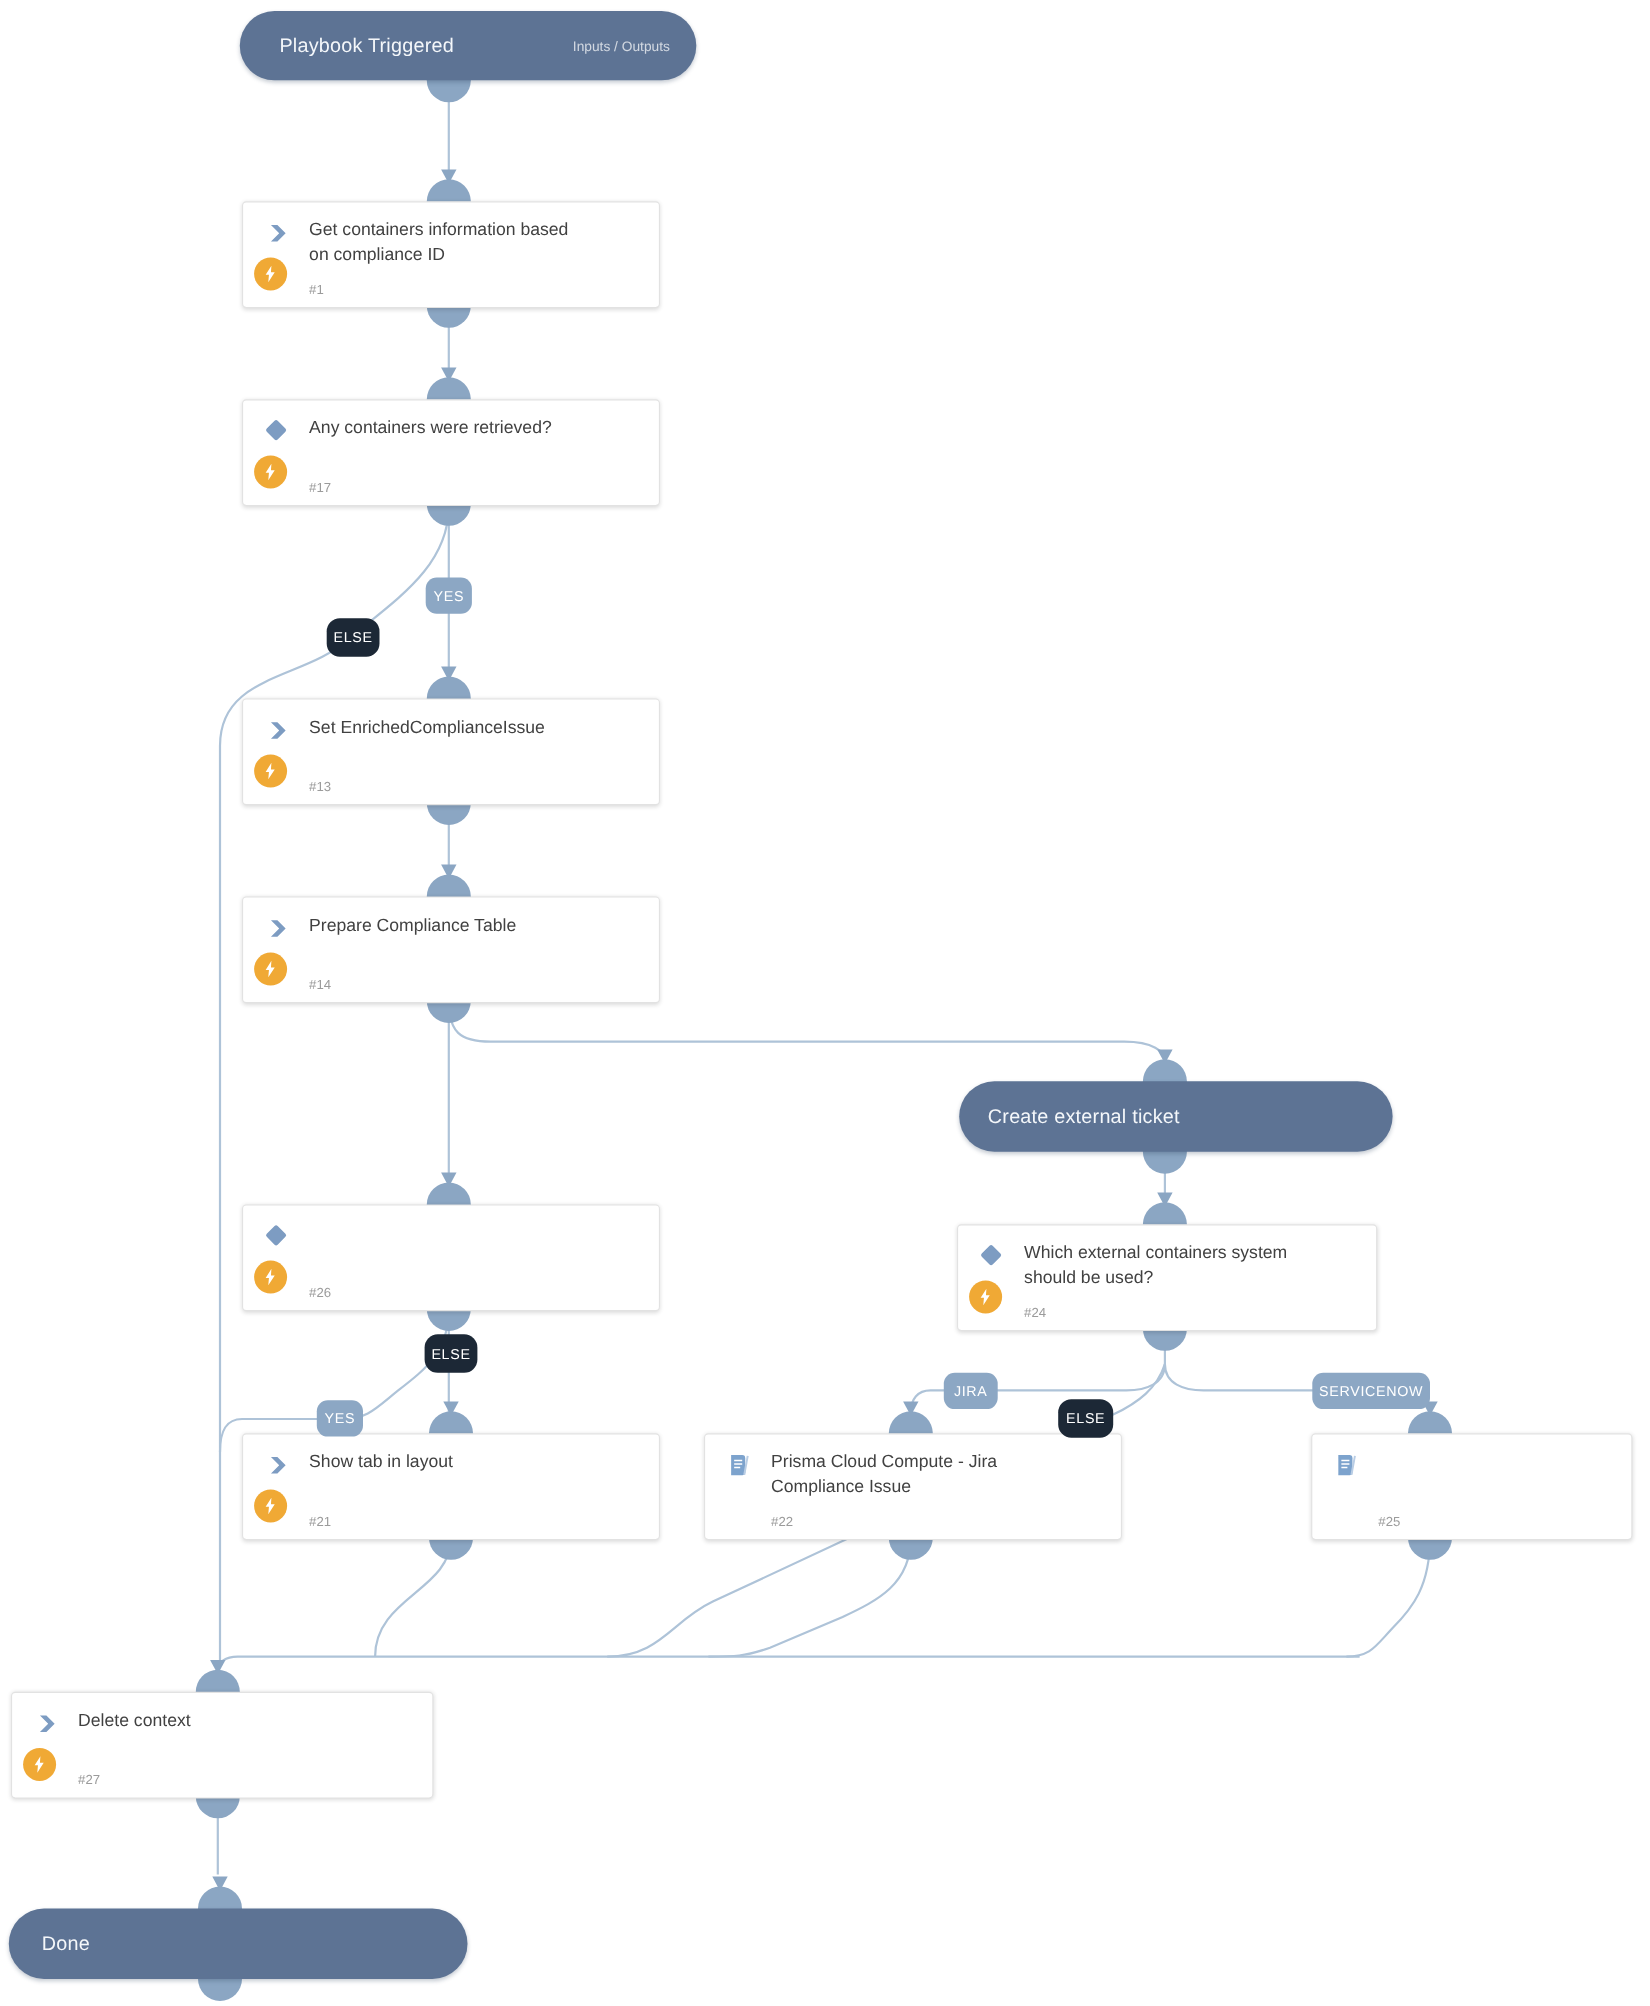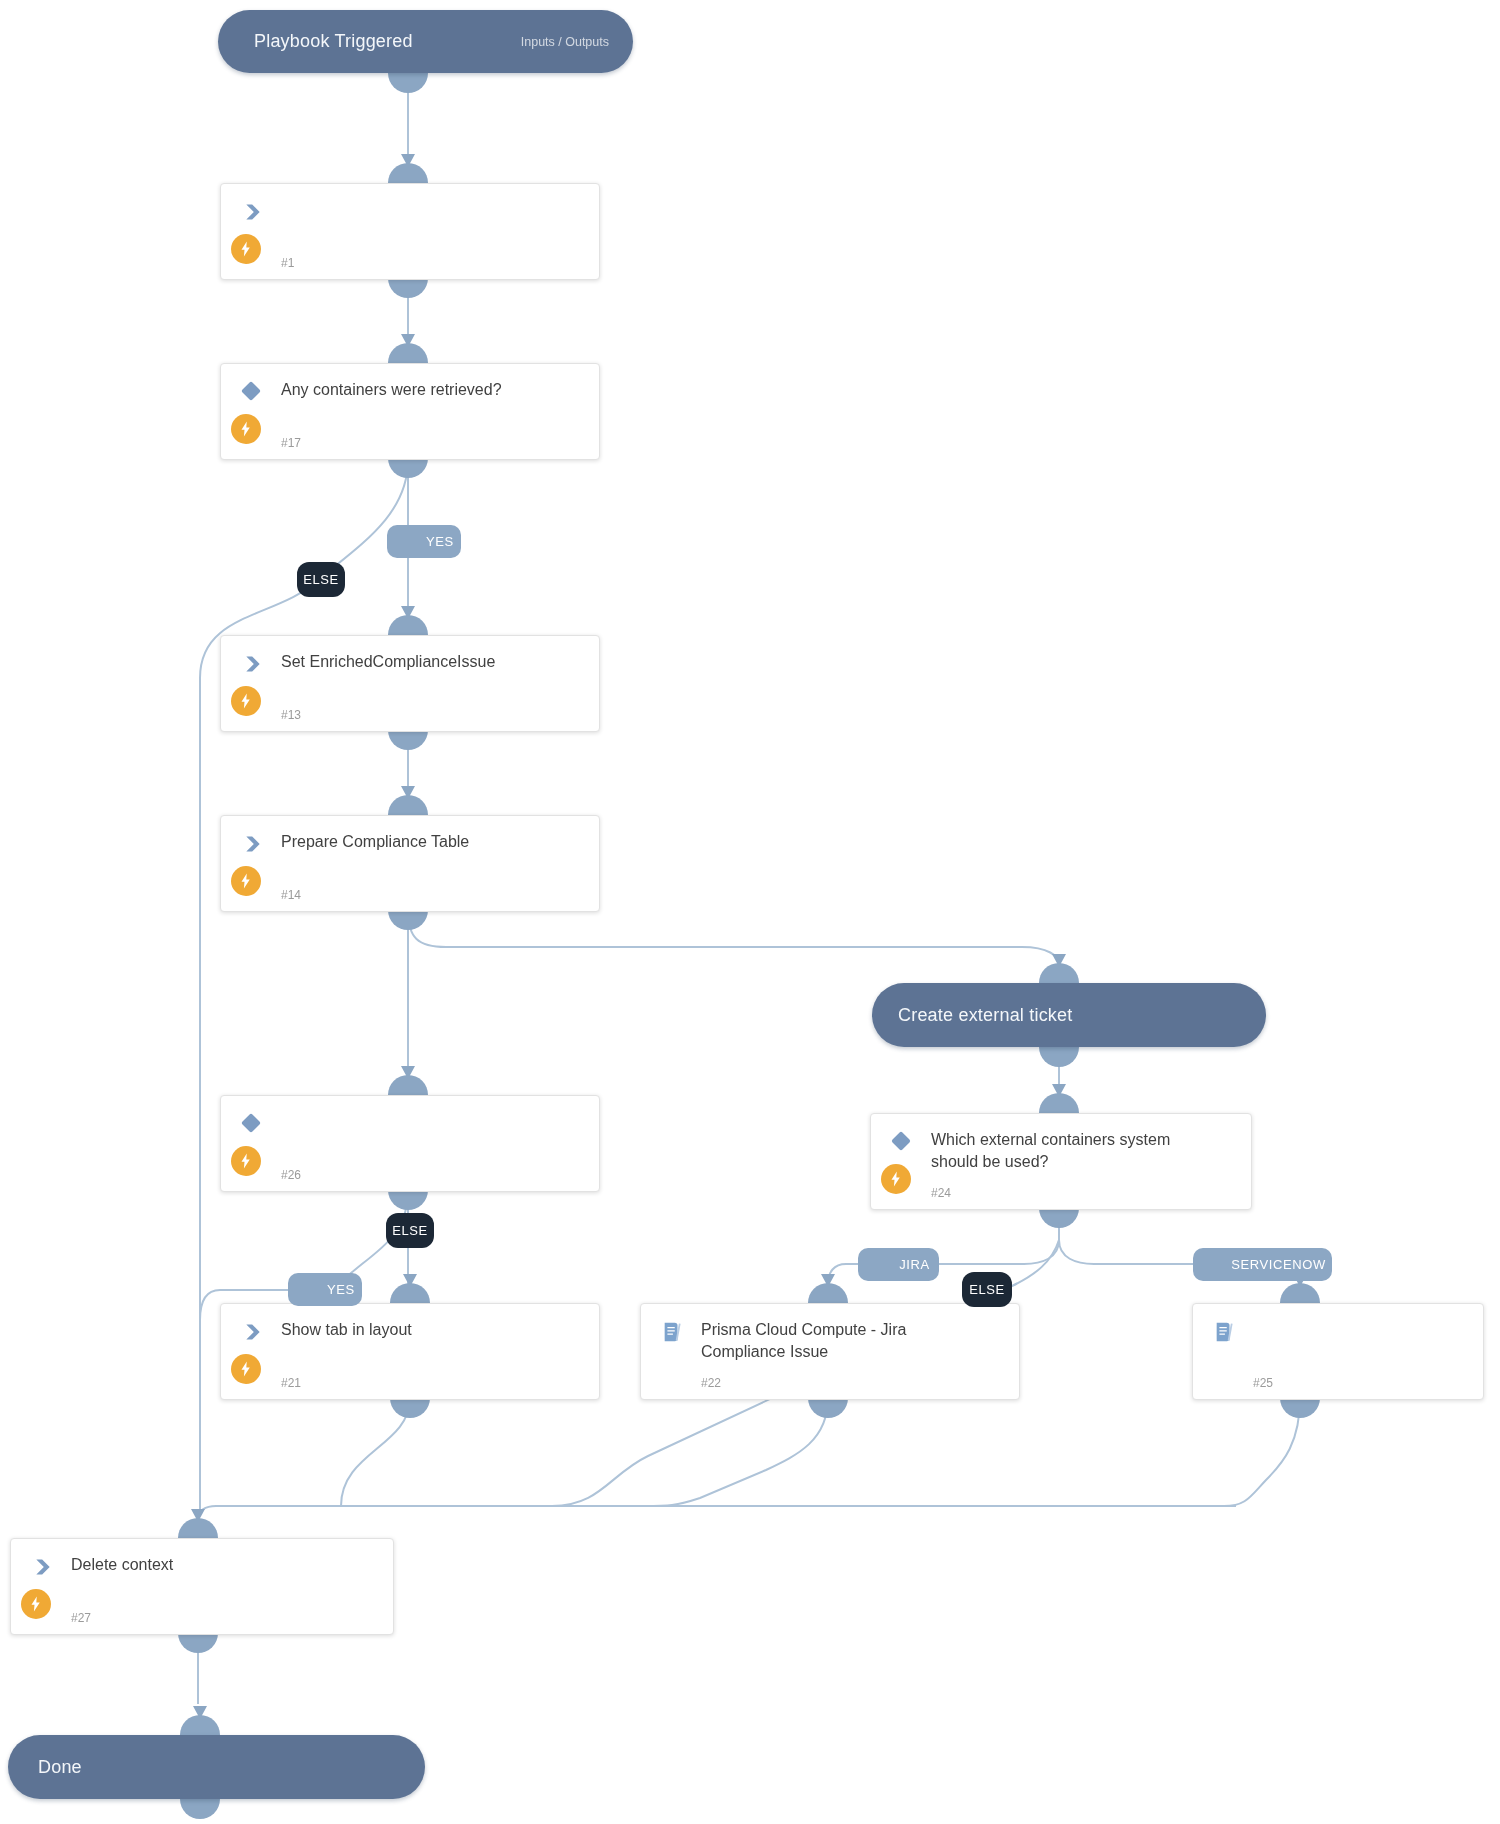--- a/index.html
+++ b/index.html
@@ -50,21 +50,21 @@
   .pos-n25 .title{right:12px;}
   .pos-n27{left:10px;top:1538px;width:382px;height:95px;}
   .pos-n1 .title,.pos-n24 .title,.pos-n26 .title,.pos-n22 .title{max-width:252px;}
   .pos-n25 .title{max-width:216px;}
 
   
   .chip{
     position:absolute;z-index:2;display:flex;align-items:center;justify-content:center;
     color:#ffffff;font-size:13px;letter-spacing:.6px;
   }
-  .chip.light{background:#8ca7c4;border-radius:10px;padding-left:32px;}
+  .chip.light{background:#8ca7c4;border-radius:10px;}
   .chip.dark{background:#1c2836;border-radius:12px;}
   .pos-yes1{left:387px;top:525px;width:42px;height:33px;}
   .pos-else1{left:297px;top:562px;width:48px;height:35px;}
   .pos-else2{left:386px;top:1213px;width:48px;height:35px;}
   .pos-yes2{left:288px;top:1273px;width:42px;height:33px;}
   .pos-jira{left:858px;top:1248px;width:49px;height:33px;}
   .pos-else3{left:962px;top:1272px;width:50px;height:35px;}
   .pos-snow{left:1193px;top:1248px;width:107px;height:33px;}
 </style>
 </head>
@@ -155,20 +155,21 @@
     <span class="glyph">
       <svg viewBox="0 0 24 24" width="20" height="20">
           <path d="M4 3h7l9 9-9 9H4l9-9z" fill="#7d9cc2"></path>
         </svg>
     </span>
     <span class="bolt">
       <svg viewBox="0 0 24 24" width="18" height="18">
           <path d="M13 2 6 13h4l-.8 9L17 10h-4.6z" fill="#fff"></path>
         </svg>
     </span>
+    <span class="title">Get containers information based on compliance ID</span>
     <span class="num">#1</span>
   </div>
 
   <div class="node pos-n17">
     <span class="glyph diamond">
       <svg viewBox="0 0 24 24" width="24" height="24">
           <rect x="5" y="5" width="14" height="14" rx="2" transform="rotate(45 12 12)" fill="#7d9cc2"></rect>
         </svg>
     </span>
     <span class="bolt">

